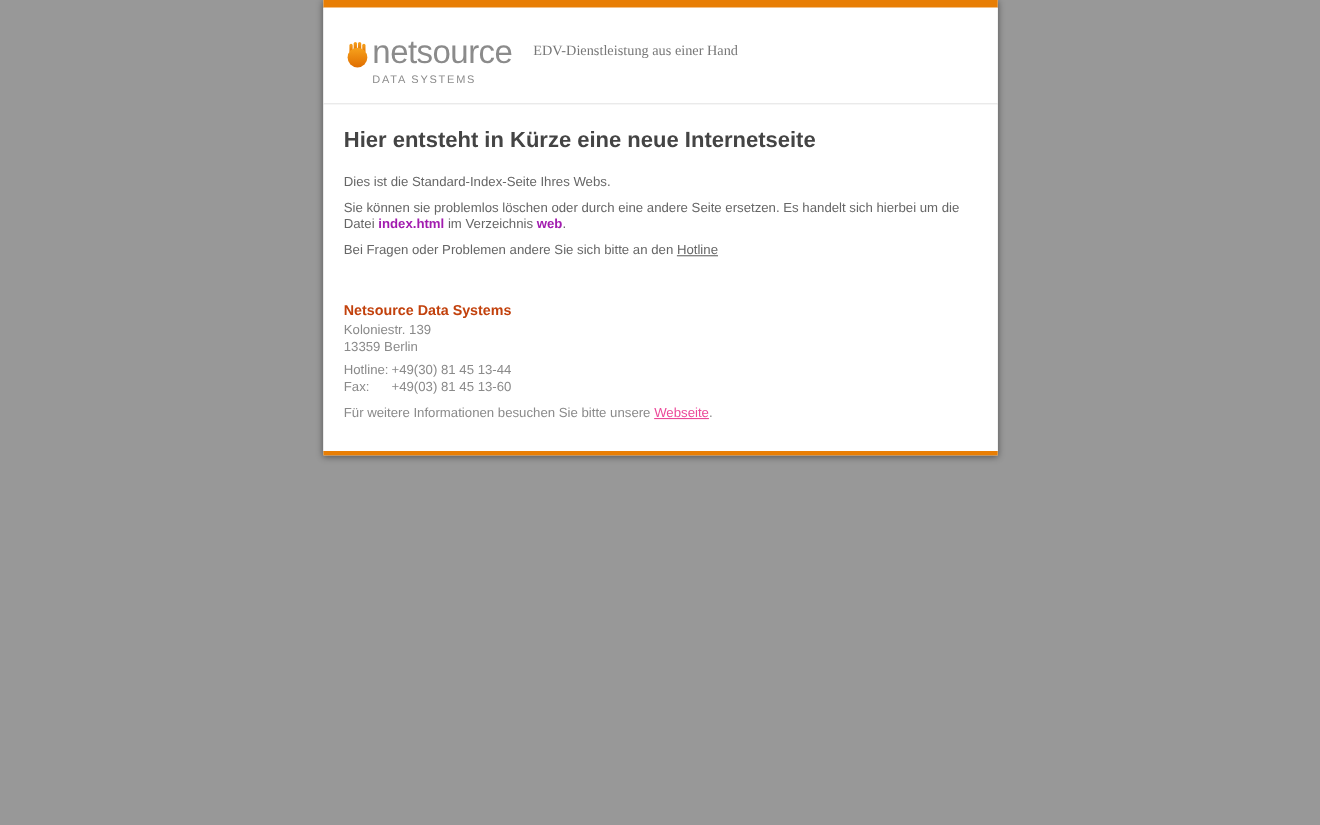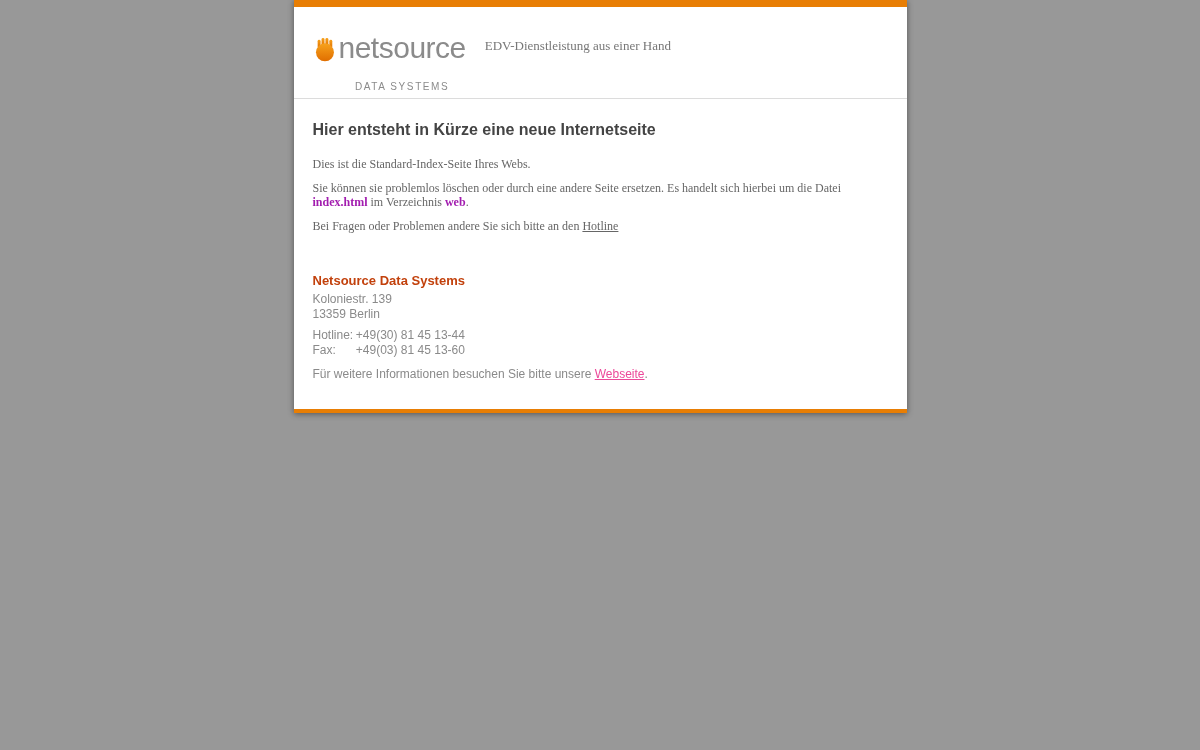--- a/index.html
+++ b/index.html
@@ -14,21 +14,21 @@
     margin: 0 auto;
     box-shadow: 0 1px 6px rgba(0,0,0,0.45);
     background: #ffffff;
   }
   .topbar {
     height: 7px;
     background: #E87E04;
   }
   .header {
     background: #ffffff;
-    padding: 28px 19px 6px 19px;
+    padding: 28px 19px 16px 19px;
     border-bottom: 1px solid #dcdcdc;
     display: flex;
     align-items: flex-start;
   }
   .logo-wrap {
     display: flex;
     align-items: flex-start;
   }
   .logo-icon {
     width: 23px;
@@ -44,46 +44,45 @@
   .logo-name {
     font-size: 30px;
     line-height: 26px;
     color: #8b8b8b;
     letter-spacing: -0.5px;
   }
   .logo-sub {
     font-size: 10px;
     letter-spacing: 1.6px;
     color: #8b8b8b;
-    text-align: center;
-    margin-top: 20px;
+    text-align: left;
+    margin-top: 6px;
   }
   .tagline {
     font-family: "Liberation Serif", serif;
     font-size: 13px;
     color: #777777;
     margin-left: 19px;
     margin-top: 3px;
   }
   .content {
     padding: 22px 19px 28px 19px;
     background: #ffffff;
   }
   h1 {
-    font-size: 16px;
+    font-size: 20px;
     font-weight: bold;
     color: #444444;
     margin-bottom: 18px;
   }
   .content p {
     font-size: 12px;
     line-height: 14px;
     color: #666666;
     margin-bottom: 10px;
-    font-family: Liberation Serif, serif;
   }
   .content p b { color: #a21caf; }
   .content a {
     color: #666666;
     text-decoration: underline;
     cursor: pointer;
   }
   .contact {
     margin-top: 40px;
     color: #888888;

